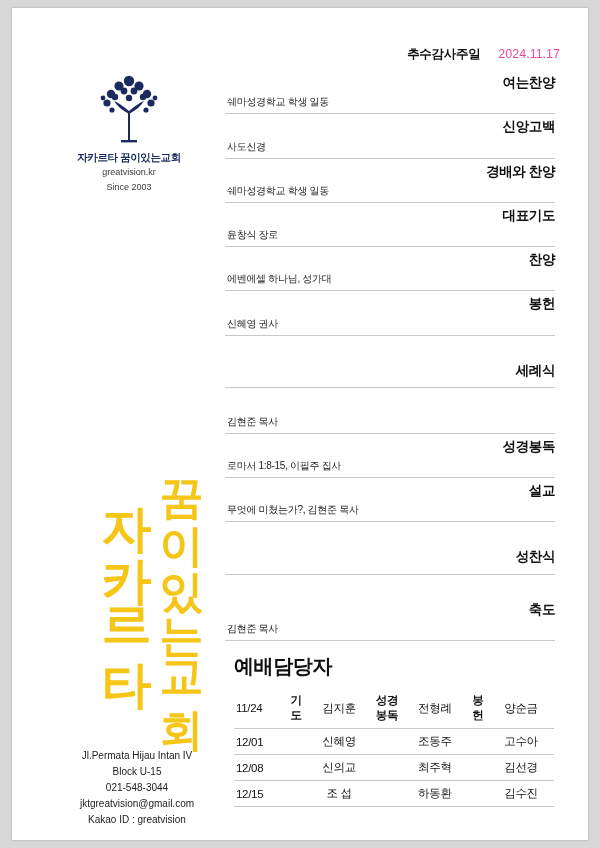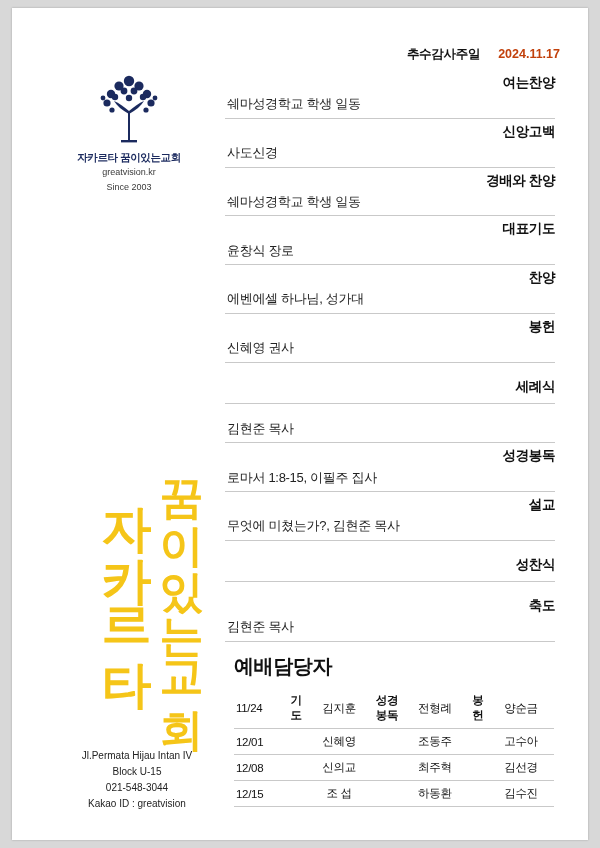--- a/index.html
+++ b/index.html
@@ -37,22 +37,22 @@
     align-items: baseline;
     gap: 18px;
     font-size: 12.5px;
     color: #111;
   }
   .header-title {
     font-weight: bold;
     letter-spacing: -0.3px;
   }
   .header-date {
-    font-weight: bold;
-    color: #c2410c;
+    font-weight: normal;
+    color: #ec4899;
   }
 
   
   .logo-block {
     position: absolute;
     left: 52px;
     top: 60px;
     width: 130px;
     text-align: center;
   }
@@ -91,28 +91,28 @@
   }
   .order-title {
     font-size: 13.5px;
     font-weight: bold;
     color: #111;
     letter-spacing: -0.4px;
     line-height: 1.5;
     text-align: right;
   }
   .order-desc {
-    font-size: 13px;
+    font-size: 10px;
     color: #222;
     letter-spacing: -0.3px;
     line-height: 1.5;
     margin-top: 1px;
   }
   .order-item.spacer-top {
-    margin-top: 11px;
+    margin-top: 22px;
   }
 
   
   .banner {
     position: absolute;
     left: 56px;
     top: 430px;
     width: 140px;
     height: 300px;
   }
@@ -300,20 +300,21 @@
 
     <div class="banner">
       <div class="banner-col c1">꿈이있는교회</div>
       <div class="banner-col c2">자카르타</div>
     </div>
 
     <div class="address">
       <div>Jl.Permata Hijau Intan IV</div>
       <div>Block U-15</div>
       <div>021-548-3044</div>
+      <div>jktgreatvision@gmail.com</div>
       <div>Kakao ID : greatvision</div>
     </div>
 
     <div class="duty">
       <div class="duty-title">예배담당자</div>
       <table class="duty-table">
         <thead>
           <tr>
             <th class="date-cell">11/24</th>
             <th class="lbl">기도</th>

